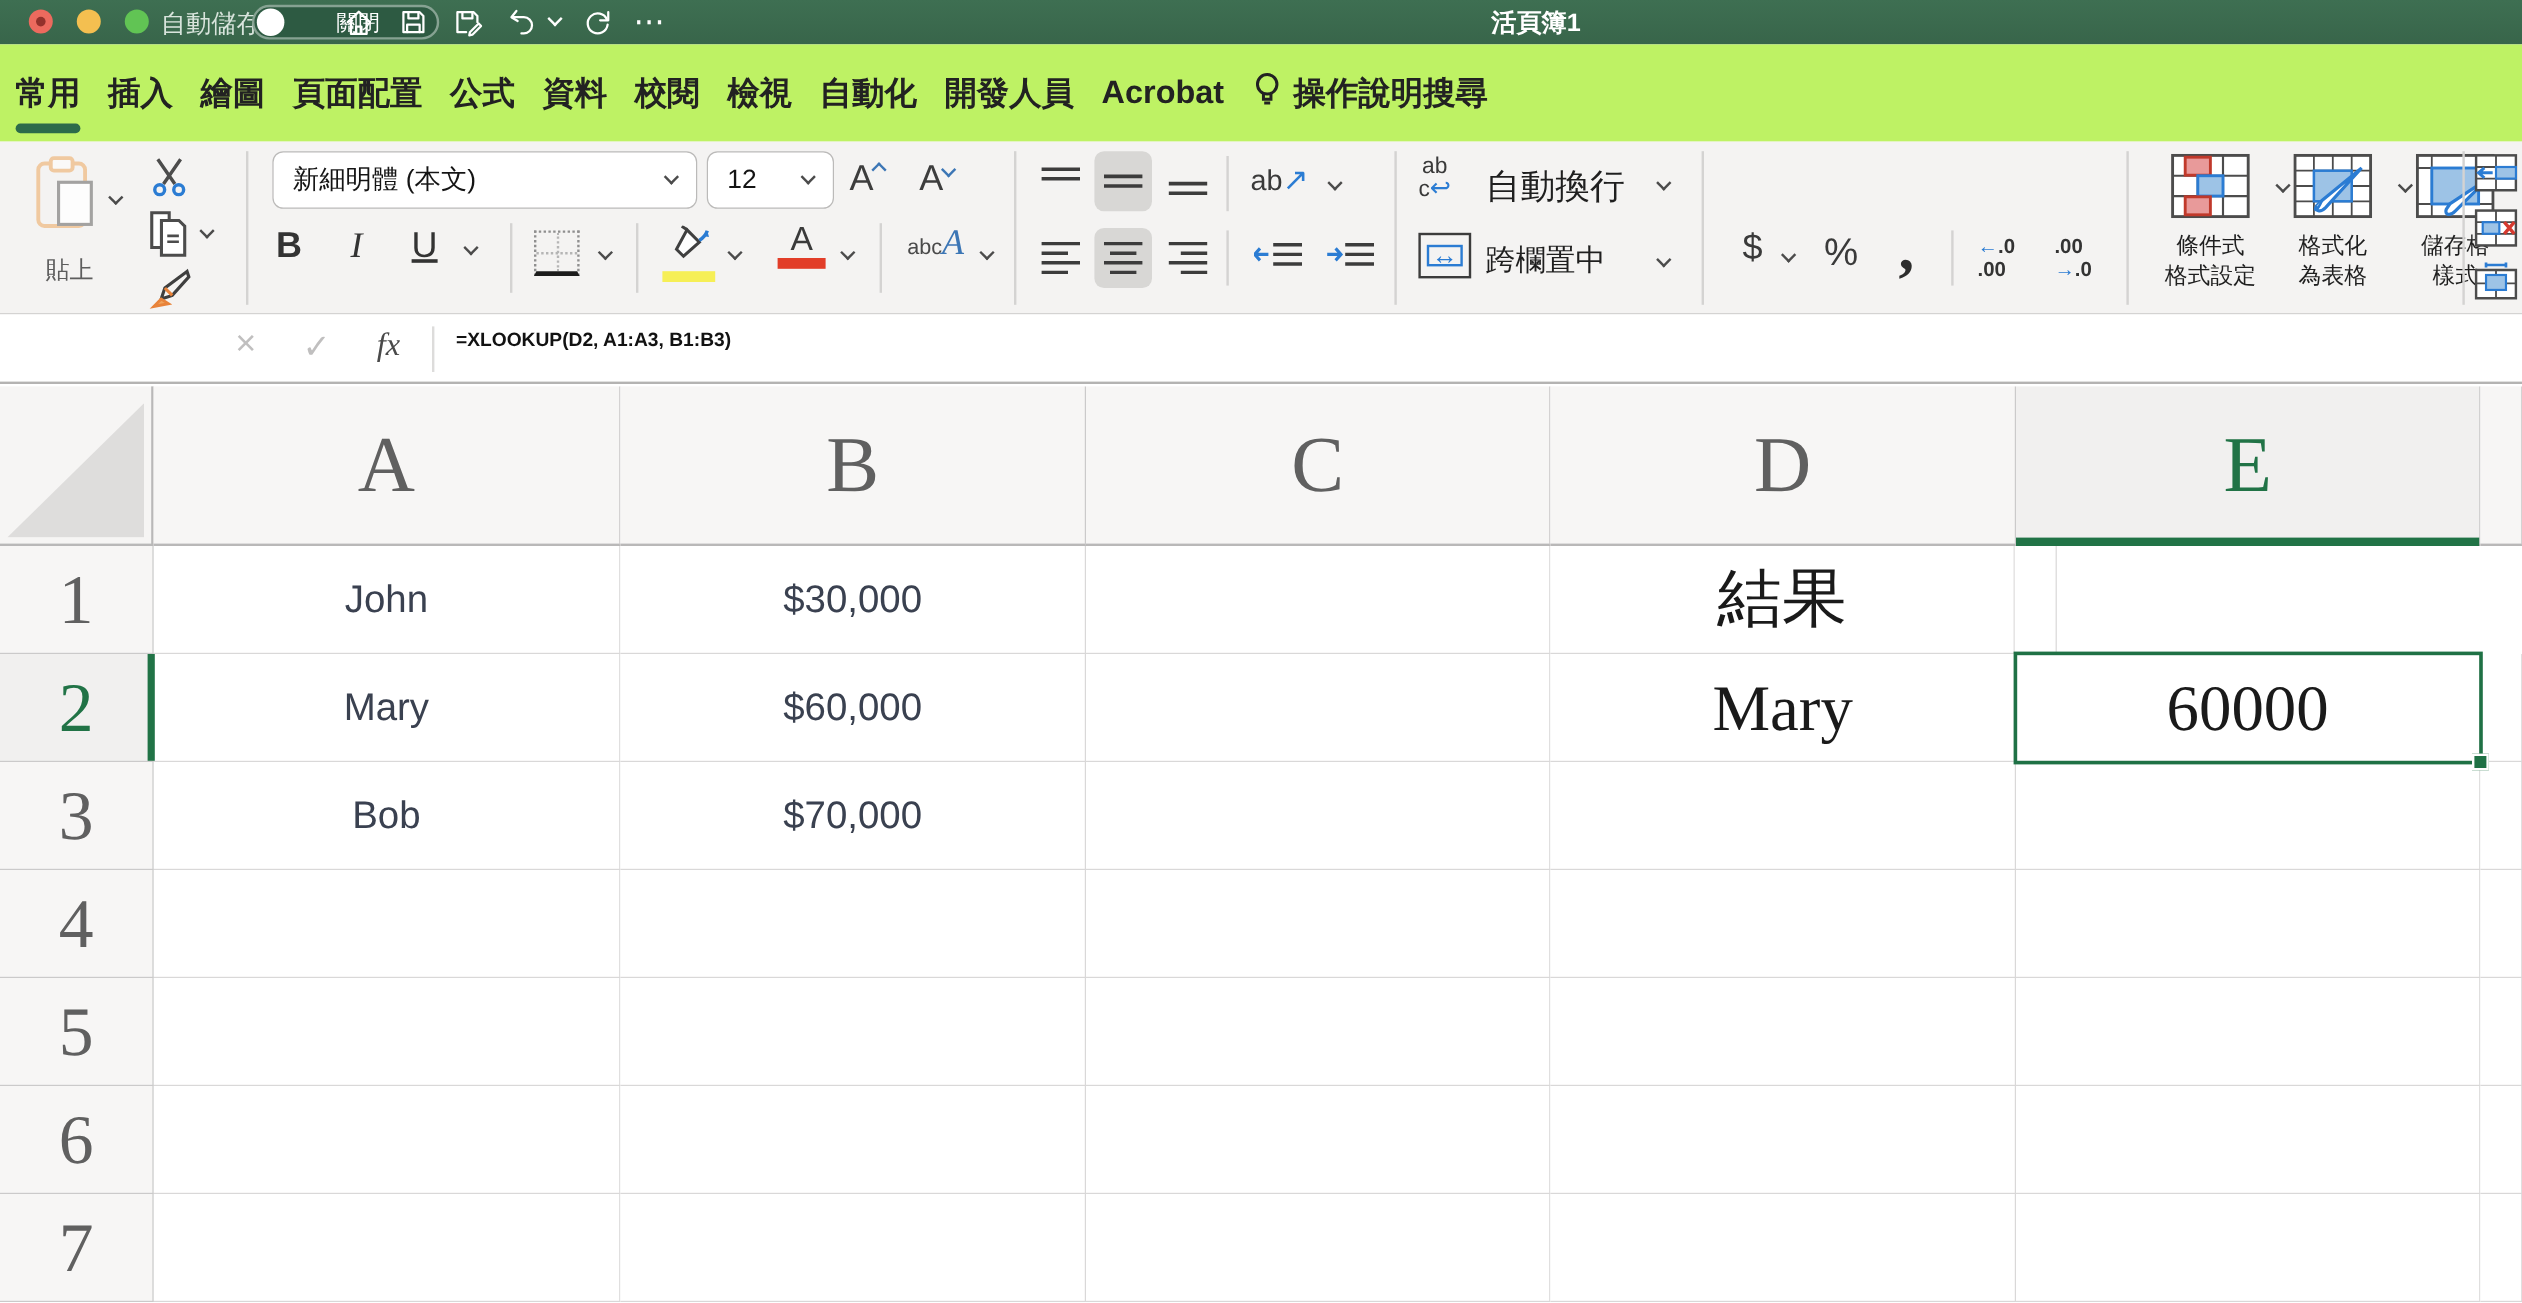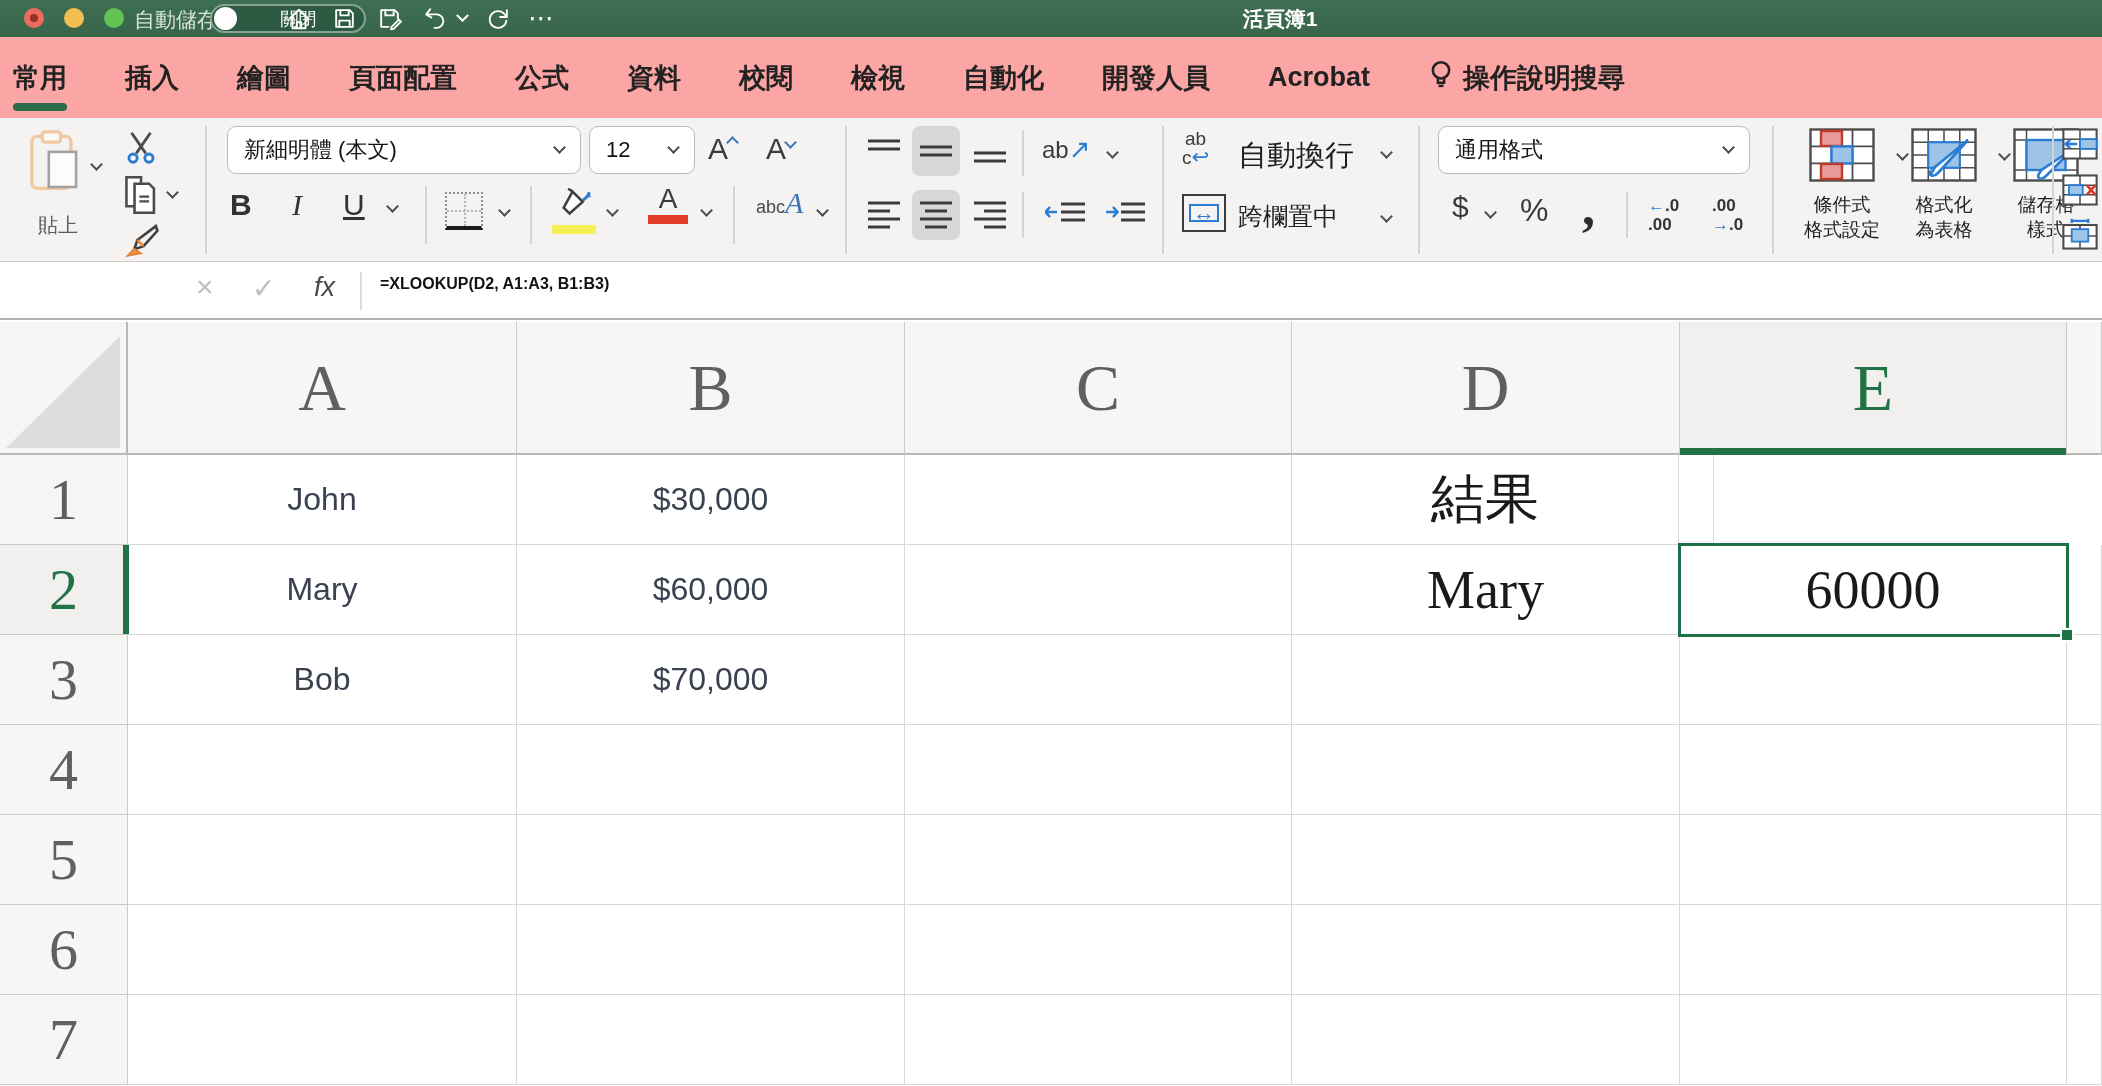--- a/index.html
+++ b/index.html
@@ -24,22 +24,22 @@
   .tb-icons { position:absolute; left:284px; top:4px; height:29px; display:flex; align-items:center; gap:15px; }
   .tb-btn { width:30px; height:29px; display:flex; align-items:center; justify-content:center; }
   .tb-btn svg { stroke:#fff; fill:none; stroke-width:1.8; stroke-linecap:round; stroke-linejoin:round; }
   .tb-chev { width:9px; height:9px; border-right:2px solid #fff; border-bottom:2px solid #fff;
     transform:rotate(45deg) translate(-2px,-2px); margin-left:-6px; }
   .tb-more { color:#fff; font-size:26px; letter-spacing:2px; }
   .wb-title { position:absolute; left:1180px; top:5px; width:200px; text-align:center;
     color:#fff; font-size:21px; font-weight:700; }
 
   
-  .tabrow { position:absolute; left:0; top:37px; width:2102px; height:81px; background:#fca5a5;
-    display:flex; align-items:center; padding-left:13px; gap:58px; }
+  .tabrow { position:absolute; left:0; top:37px; width:2102px; height:81px; background:#bef264;
+    display:flex; align-items:center; padding-left:13px; gap:23px; }
   .tab { font-size:27px; font-weight:700; color:#222; position:relative; display:flex;
     align-items:center; gap:9px; white-space:nowrap; }
   .tab.active::after { content:""; position:absolute; left:0; right:0; bottom:-15px; height:8px;
     border-radius:4px; background:#2c6b4a; }
   .bulb svg { stroke:#222; fill:none; stroke-width:2; }
 
   
   .ribbon { position:absolute; left:0; top:118px; width:2102px; height:144px; background:#f4f3f2;
     border-bottom:1px solid #cccbca; }
   .rb { position:absolute; }
@@ -70,21 +70,21 @@
   .namebox { position:absolute; left:0; top:0; width:170px; height:56px; border-right:2px solid #d8d7d6; }
   .nb-ref { position:absolute; left:16px; top:14px; font-size:24px; font-weight:600; color:#2b2b2b; }
   .steppers { position:absolute; left:138px; top:10px; display:flex; flex-direction:column; gap:6px; }
   .tri-up { width:0; height:0; border-left:7px solid transparent; border-right:7px solid transparent;
     border-bottom:11px solid #3e3e3e; }
   .tri-dn { width:0; height:0; border-left:7px solid transparent; border-right:7px solid transparent;
     border-top:11px solid #3e3e3e; }
   .fb-x { position:absolute; left:196px; top:8px; font-size:30px; color:#c0bfbf; }
   .fb-ck { position:absolute; left:252px; top:10px; font-size:28px; color:#c0bfbf; }
   .fb-fx { position:absolute; left:314px; top:10px; font-size:27px; font-style:italic;
-    font-family:Liberation Sans, sans-serif; color:#4a4a4a; }
+    font-family:Liberation Serif, serif; color:#4a4a4a; }
   .fb-div { position:absolute; left:360px; top:10px; width:2px; height:38px; background:#dddcdb; }
   .fb-formula { position:absolute; left:380px; top:13px; font-size:16px; font-weight:600; color:#121212; }
 
   
   .sheet { position:absolute; left:0; top:322px; width:2102px; height:764px; background:#fff; }
   .hrow { display:flex; height:133px; }
   .corner { width:128px; height:133px; background:#f6f5f4; border-right:2px solid #b9b8b8;
     border-bottom:2px solid #b9b8b8; position:relative; }
   .corner-tri { position:absolute; left:6px; bottom:5px; width:114px; height:112px; background:#dedddc;
     clip-path:polygon(100% 0, 100% 100%, 0 100%); }
@@ -347,24 +347,20 @@
     <div style="width:44px; height:38px; border:2.5px solid #3c3c3c; position:relative; display:flex; align-items:center; justify-content:center;">
       <div style="position:absolute; left:5px; right:5px; top:8px; bottom:8px; border:2.5px solid #2b7cd3;"></div>
       <span style="color:#2b7cd3; font-size:22px; position:relative;">↔</span>
     </div>
   </div>
   <div class="rb" style="left:1238px; top:82px; font-size:25px; color:#1f1f1f;">跨欄置中</div>
   <div class="rb chev sm" style="left:1382px; top:94px;"></div>
 
   <div class="divider" style="left:1418px; top:8px; height:128px;"></div>
 
-  <div class="rb combo" style="left:1438px; top:8px; width:312px; height:48px;">
-    <span>通用格式</span>
-    <span class="chev sm" style="margin-top:-5px;"></span>
-  </div>
   <div class="rb" style="left:1452px; top:72px; font-size:30px; color:#3a3a3a;">$</div>
   <div class="rb chev sm" style="left:1486px; top:90px;"></div>
   <div class="rb" style="left:1520px; top:74px; font-size:32px; color:#3a3a3a;">%</div>
   <div class="rb" style="left:1582px; top:60px; font-size:52px; font-weight:700; color:#2d2d2d; font-family:'Liberation Serif',serif;">,</div>
   <div class="divider" style="left:1626px; top:74px; height:46px;"></div>
   <div class="rb decbtn" style="left:1648px; top:78px;">
     <div><span class="blue">←</span><span>.0</span></div>
     <div>.00</div>
   </div>
   <div class="rb decbtn" style="left:1712px; top:78px;">

